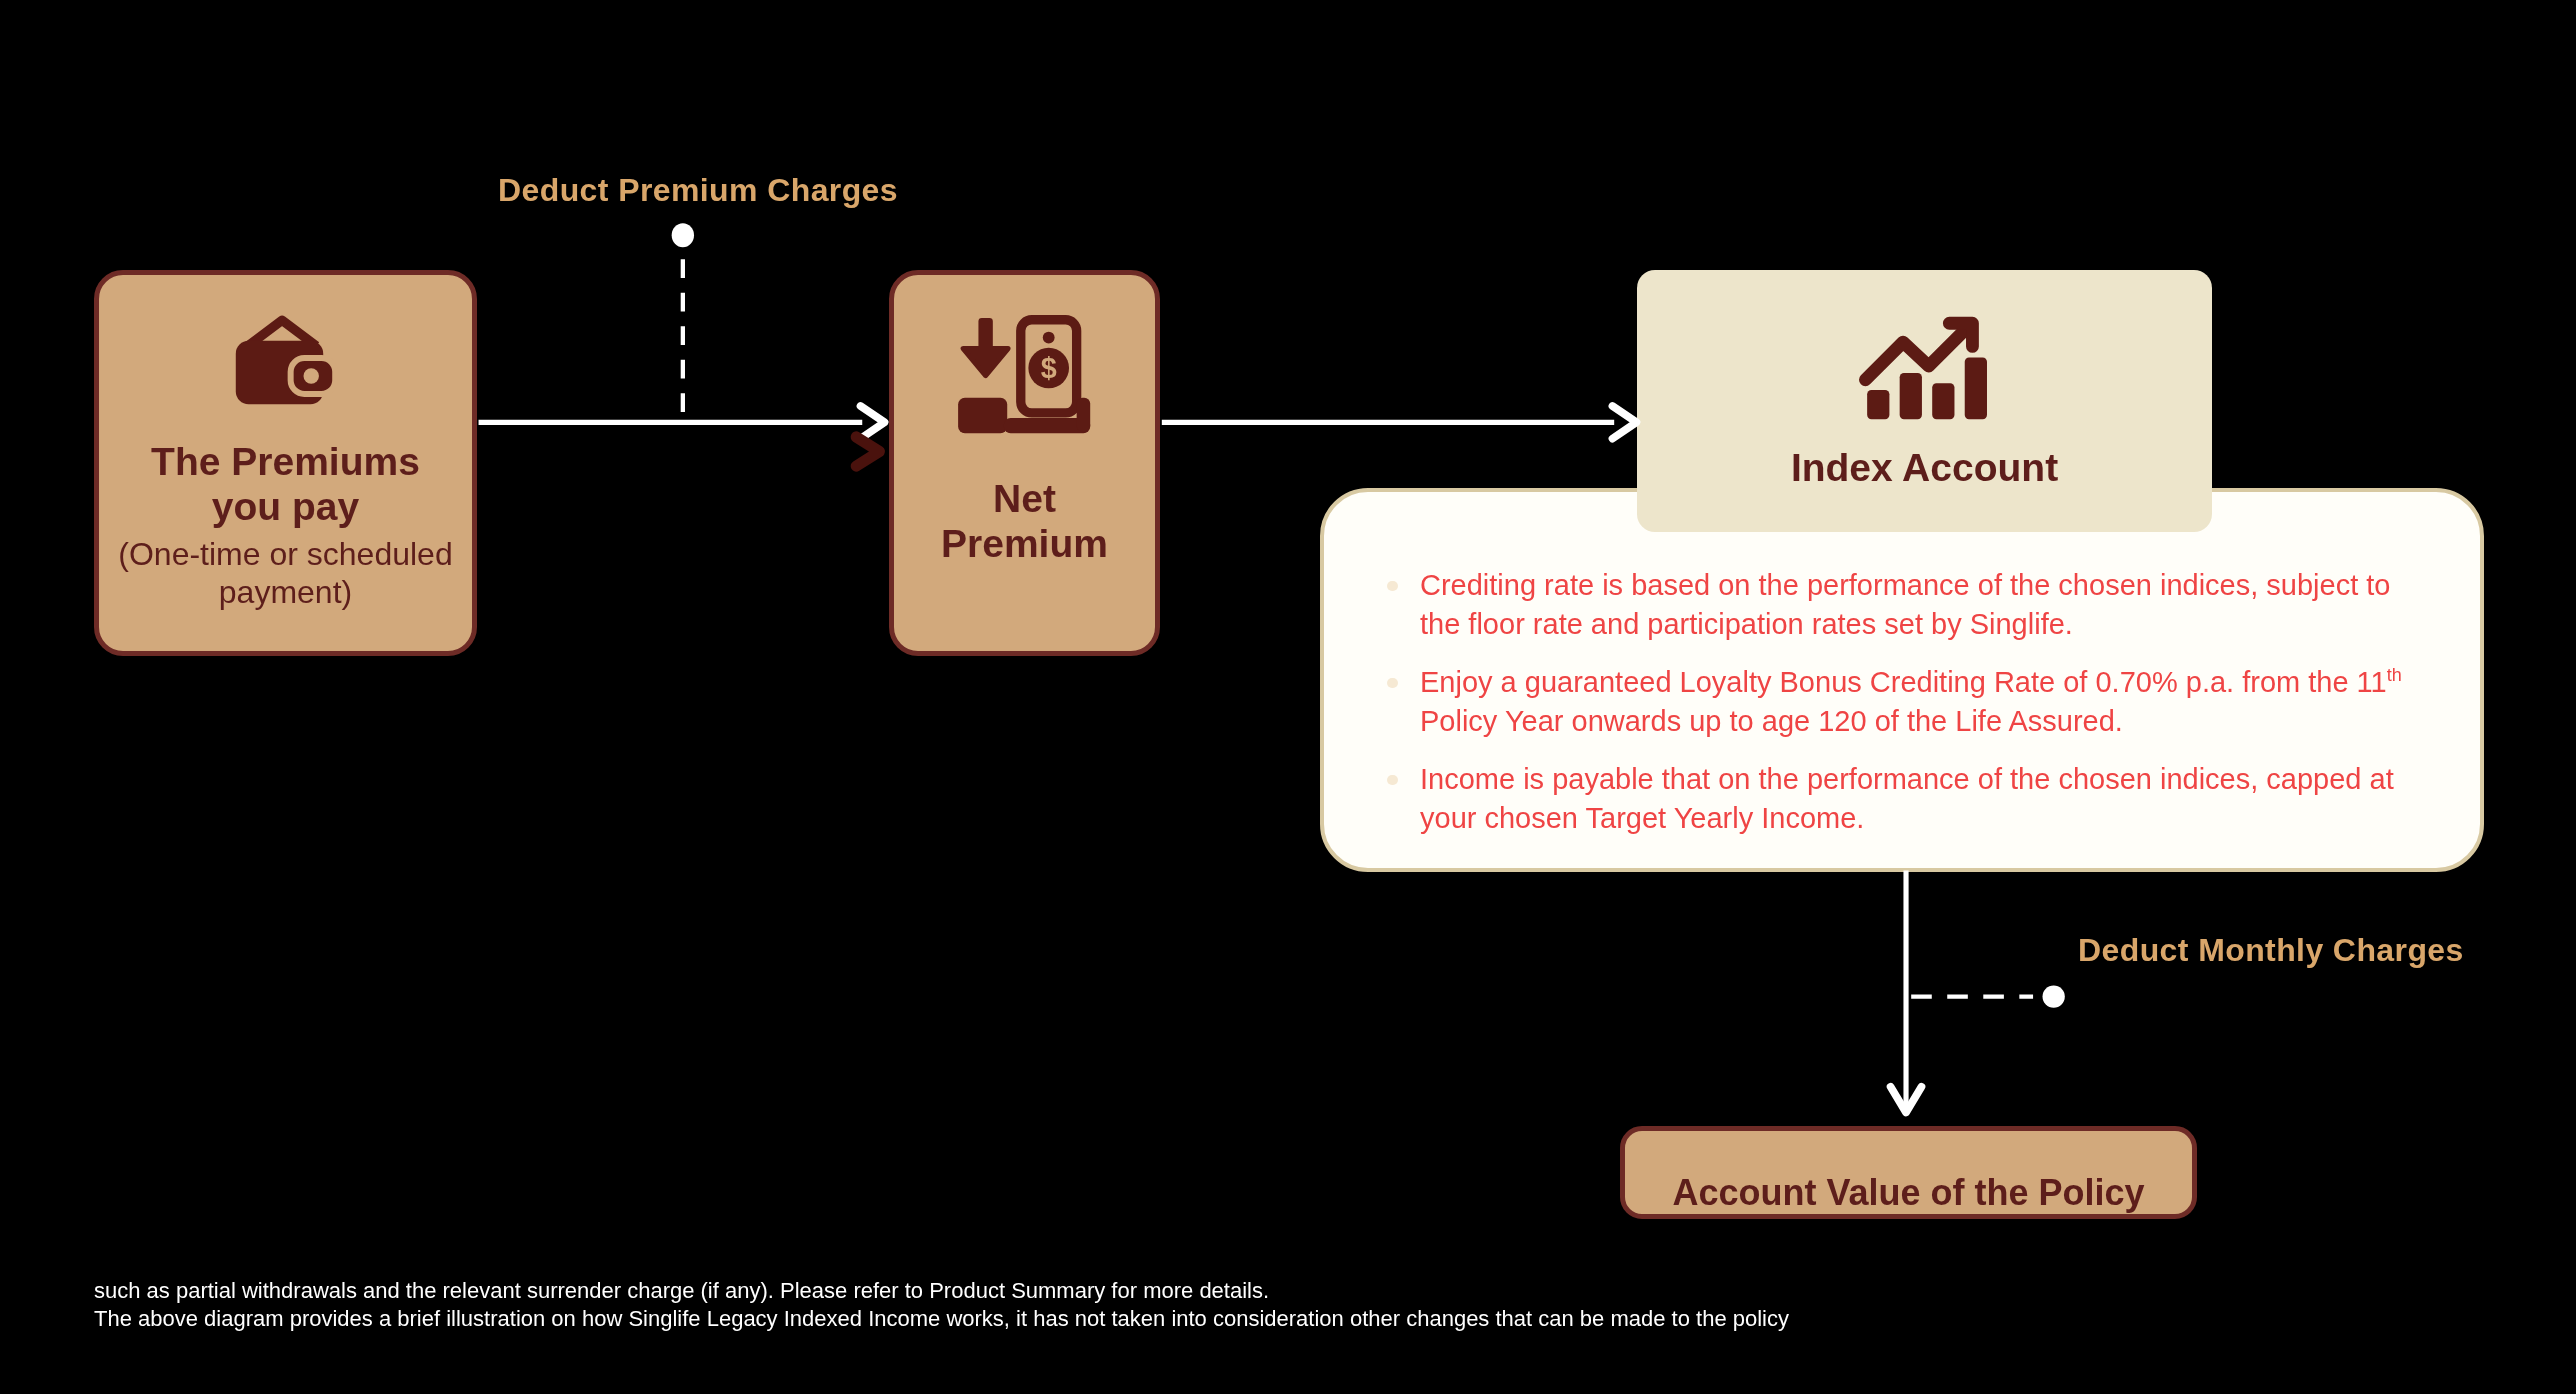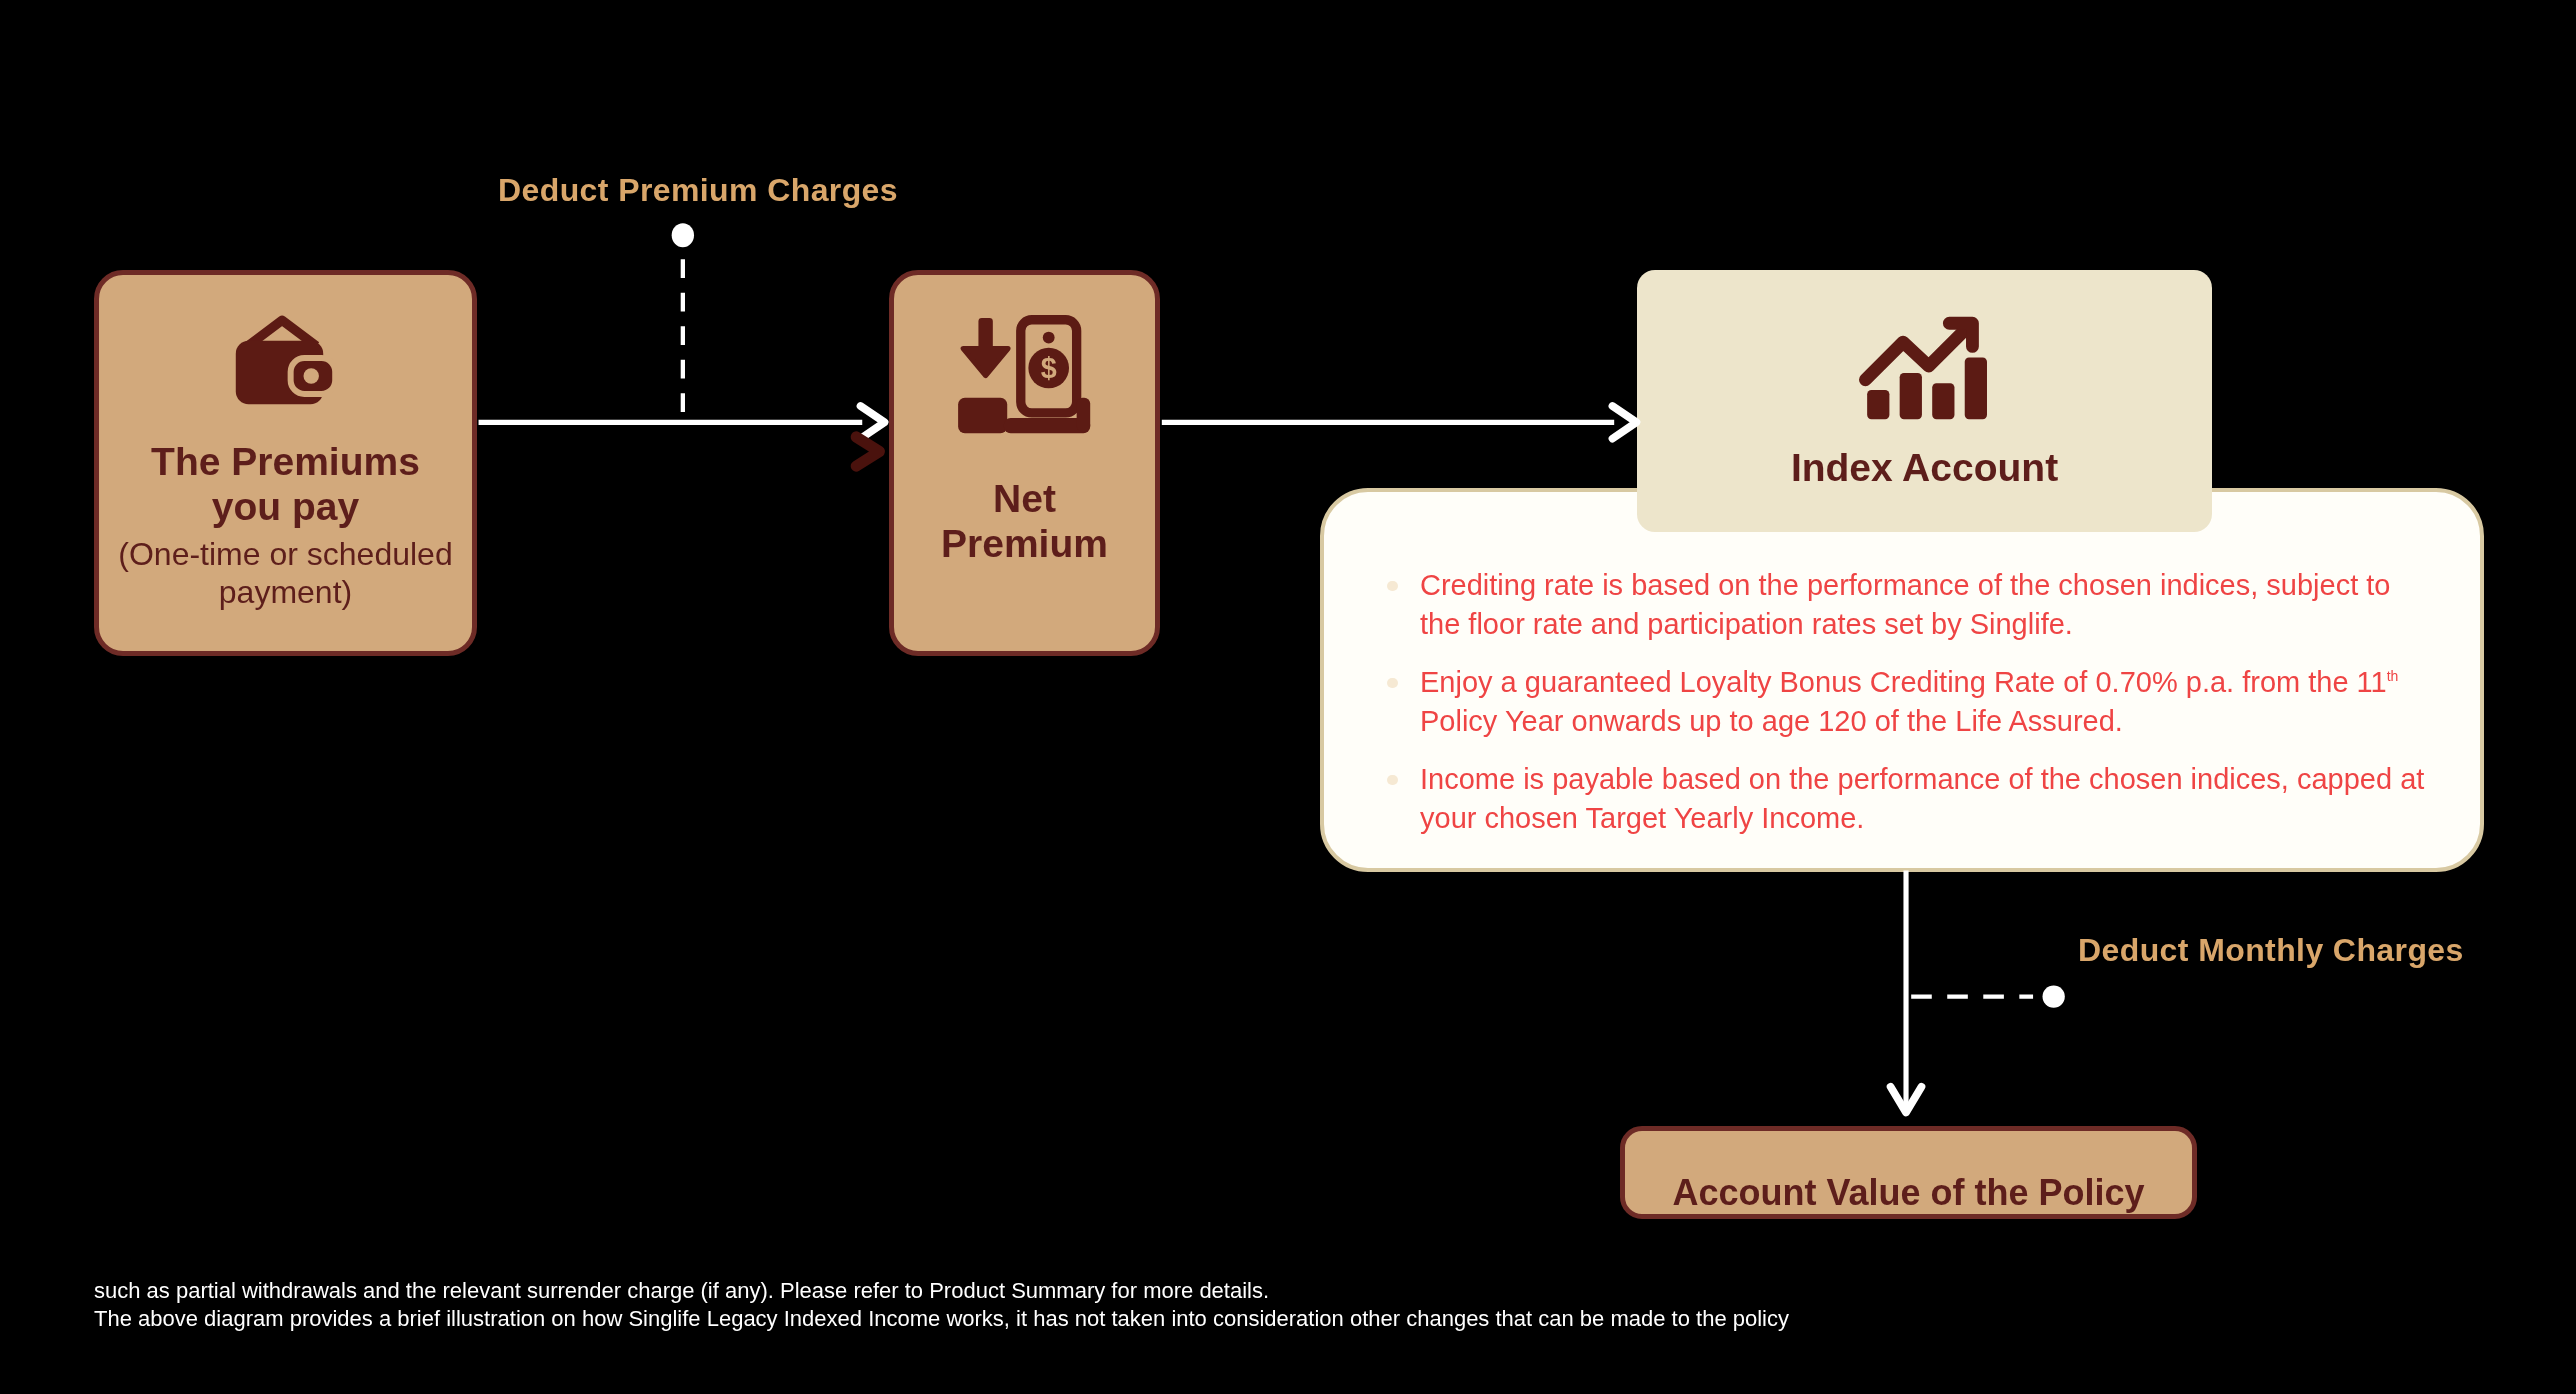--- a/index.html
+++ b/index.html
@@ -47,21 +47,21 @@
   }
   #index-panel ul{list-style:none;margin:0;padding:0;}
   #index-panel li{
     position:relative;padding-left:43px;margin-bottom:19px;
     color:#ef4444;font-size:29px;line-height:39px;max-width:1006px;
   }
   #index-panel li::before{
     content:"";position:absolute;left:10.3px;top:14.6px;width:10.3px;height:10.3px;
     border-radius:50%;background:#F6E9D3;
   }
-  #index-panel sup{font-size:14px;vertical-align:super;line-height:0;}
+  #index-panel sup{font-size:18px;vertical-align:super;line-height:0;}
   
   #account-value-box{
     position:absolute;left:1620px;top:1126px;width:577px;height:93px;
     box-sizing:border-box;background:#D2A97C;border:5.2px solid #6E2B26;
     border-radius:22px;z-index:3;display:flex;align-items:flex-end;justify-content:center;
   }
   #account-value-box .av-title{color:#5D1E1B;font-size:36px;font-weight:700;}
   
   #connectors{position:absolute;left:0;top:0;z-index:4;pointer-events:none;}
   
@@ -144,21 +144,21 @@
 
   <div id="index-panel">
     <ul>
       <li>
         <span>Crediting rate is based on the performance of the chosen indices, subject to the floor rate and participation rates set by Singlife.</span>
       </li>
       <li>
         <span>Enjoy a guaranteed Loyalty Bonus Crediting Rate of 0.70% p.a. from the 11</span><sup>th</sup><span> Policy Year onwards up to age 120 of the Life Assured.</span>
       </li>
       <li>
-        <span>Income is payable based on the performance of the chosen indices, capped at your chosen Target Yearly Income.</span>
+        <span>Income is payable that on the performance of the chosen indices, capped at your chosen Target Yearly Income.</span>
       </li>
     </ul>
   </div>
 
   <div id="account-value-box">
     <div class="av-title">Account Value of the Policy</div>
   </div>
 
   <div id="footer">
     <div>such as partial withdrawals and the relevant surrender charge (if any). Please refer to Product Summary for more details.</div>

